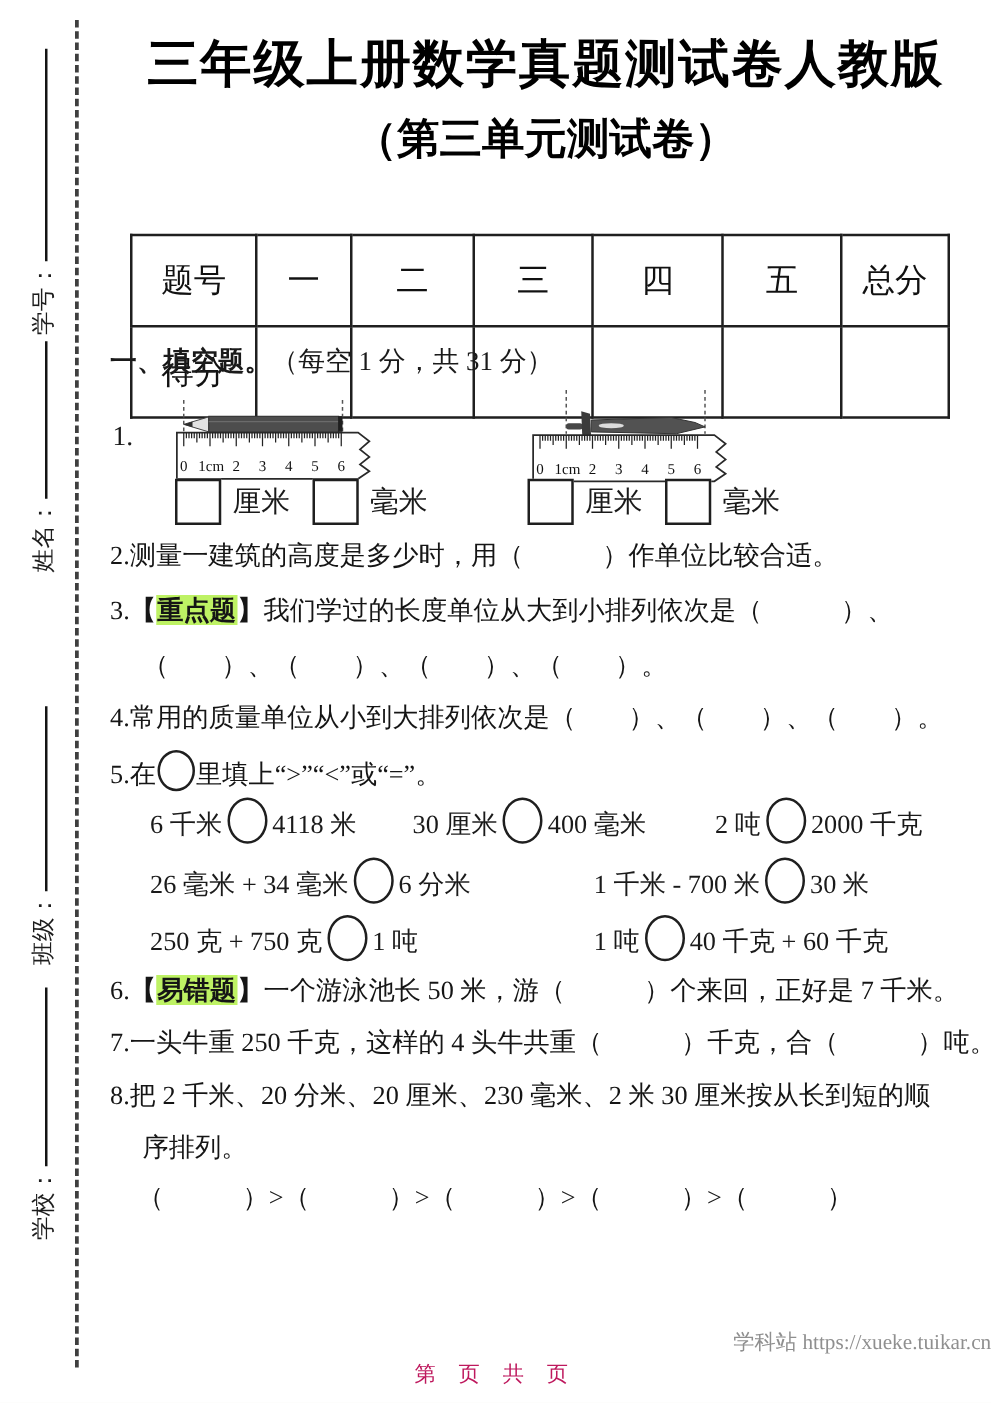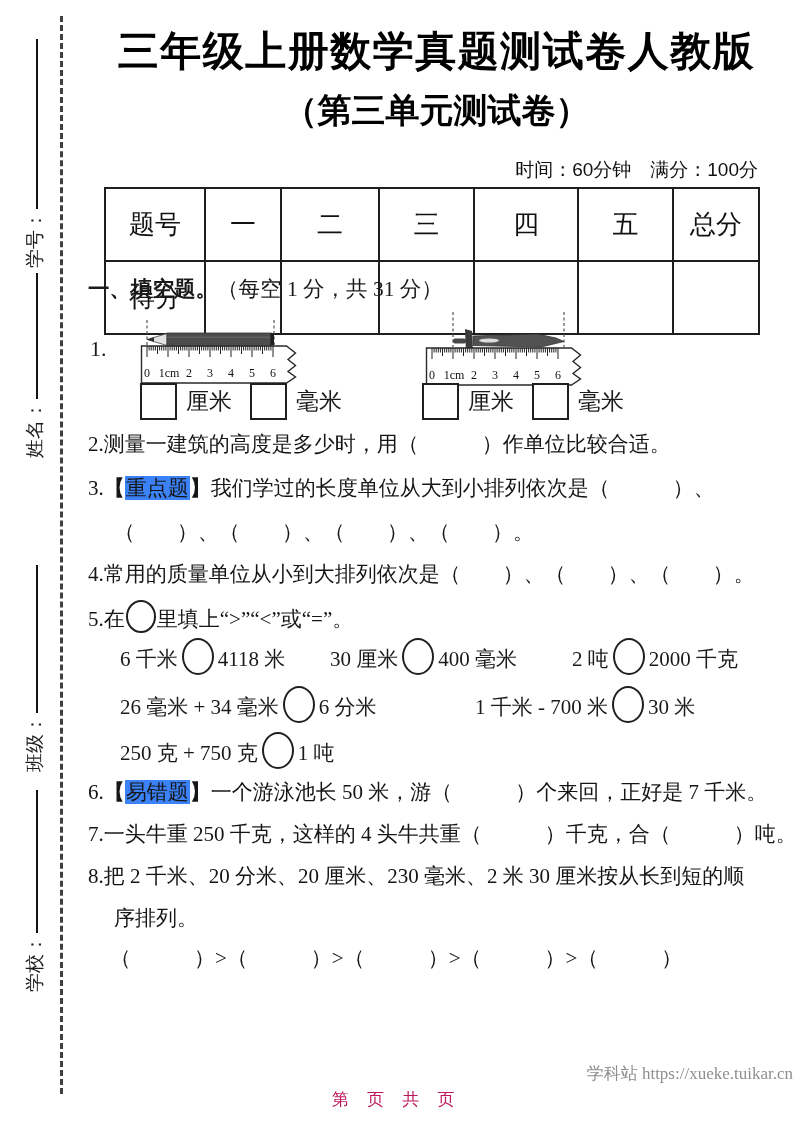--- a/index.html
+++ b/index.html
@@ -24,21 +24,21 @@
   
   .score-table{position:absolute;left:104px;top:187px;width:654px;
                border-collapse:collapse;table-layout:fixed;}
   .score-table td{border:2px solid #1f1f1f;height:39px;text-align:center;
                   font-size:26px;padding:16px;color:#111;}
   
   .section{position:absolute;left:88px;top:274px;font-size:21.5px;white-space:nowrap;}
   .section .lbl{font-weight:bold;}
   .q{position:absolute;left:88px;width:702px;font-size:21px;white-space:nowrap;color:#151515;}
   .indent{left:114px;}
-  .badge{background:#3b82f6;font-weight:normal;padding:0 1px;}
+  .badge{background:#bef264;font-weight:bold;padding:0 1px;}
   .bb{font-weight:bold;}
   .circle{display:inline-block;width:28px;height:33px;border:2px solid #1f1f1f;
           border-radius:50%;vertical-align:-9px;margin:0 4px;background:#fff;}
   .circle.sm{width:26px;height:29px;vertical-align:-7px;margin:0 1px;}
   .cmp-row{position:absolute;left:120px;width:665px;height:42px;font-size:21px;white-space:nowrap;}
   .cmp-item{position:absolute;top:0;}
   
   .q1-wrap{position:absolute;left:88px;top:300px;width:702px;height:130px;}
   .q1-num{position:absolute;left:2px;top:36px;font-size:22px;}
   .fig{position:absolute;}
@@ -66,21 +66,20 @@
   <div class="v-group" style="left:22px;top:772px;">
     <span>班级：</span><span class="v-line" style="width:148px;"></span>
   </div>
   <div class="v-group" style="left:22px;top:992px;">
     <span>学校：</span><span class="v-line" style="width:143px;"></span>
   </div>
   <div class="dash-rule"></div>
 
   <div class="title">三年级上册数学真题测试卷人教版</div>
   <div class="subtitle">（第三单元测试卷）</div>
-  <div class="meta">时间：60分钟　满分：100分</div>
 
   <table class="score-table">
     <colgroup>
       <col style="width:100px">
         <col style="width:76px">
         <col style="width:98px">
       <col style="width:95px">
         <col style="width:104px">
         <col style="width:95px">
         <col style="width:86px">
@@ -189,20 +188,21 @@
     <span class="cmp-item" style="left:0;"><span>6 千米</span><span class="circle"></span><span>4118 米</span></span>
     <span class="cmp-item" style="left:210px;"><span>30 厘米</span><span class="circle"></span><span>400 毫米</span></span>
     <span class="cmp-item" style="left:452px;"><span>2 吨</span><span class="circle"></span><span>2000 千克</span></span>
   </div>
   <div class="cmp-row" style="top:686px;">
     <span class="cmp-item" style="left:0;"><span>26 毫米 + 34 毫米</span><span class="circle"></span><span>6 分米</span></span>
     <span class="cmp-item" style="left:355px;"><span>1 千米 - 700 米</span><span class="circle"></span><span>30 米</span></span>
   </div>
   <div class="cmp-row" style="top:732px;">
     <span class="cmp-item" style="left:0;"><span>250 克 + 750 克</span><span class="circle"></span><span>1 吨</span></span>
+    <span class="cmp-item" style="left:355px;"><span>1 吨</span><span class="circle"></span><span>40 千克 + 60 千克</span></span>
   </div>
 
   <div class="q" style="top:778px;">
     <span>6.</span><span class="bb">【</span><span class="badge">易错题</span><span class="bb">】</span><span>一个游泳池长 50 米，游（　　　）个来回，正好是 7 千米。</span>
   </div>
 
   <div class="q" style="top:820px;">7.一头牛重 250 千克，这样的 4 头牛共重（　　　）千克，合（　　　）吨。</div>
 
   <div class="q" style="top:862px;">8.把 2 千米、20 分米、20 厘米、230 毫米、2 米 30 厘米按从长到短的顺</div>
   <div class="q indent" style="top:904px;">序排列。</div>

